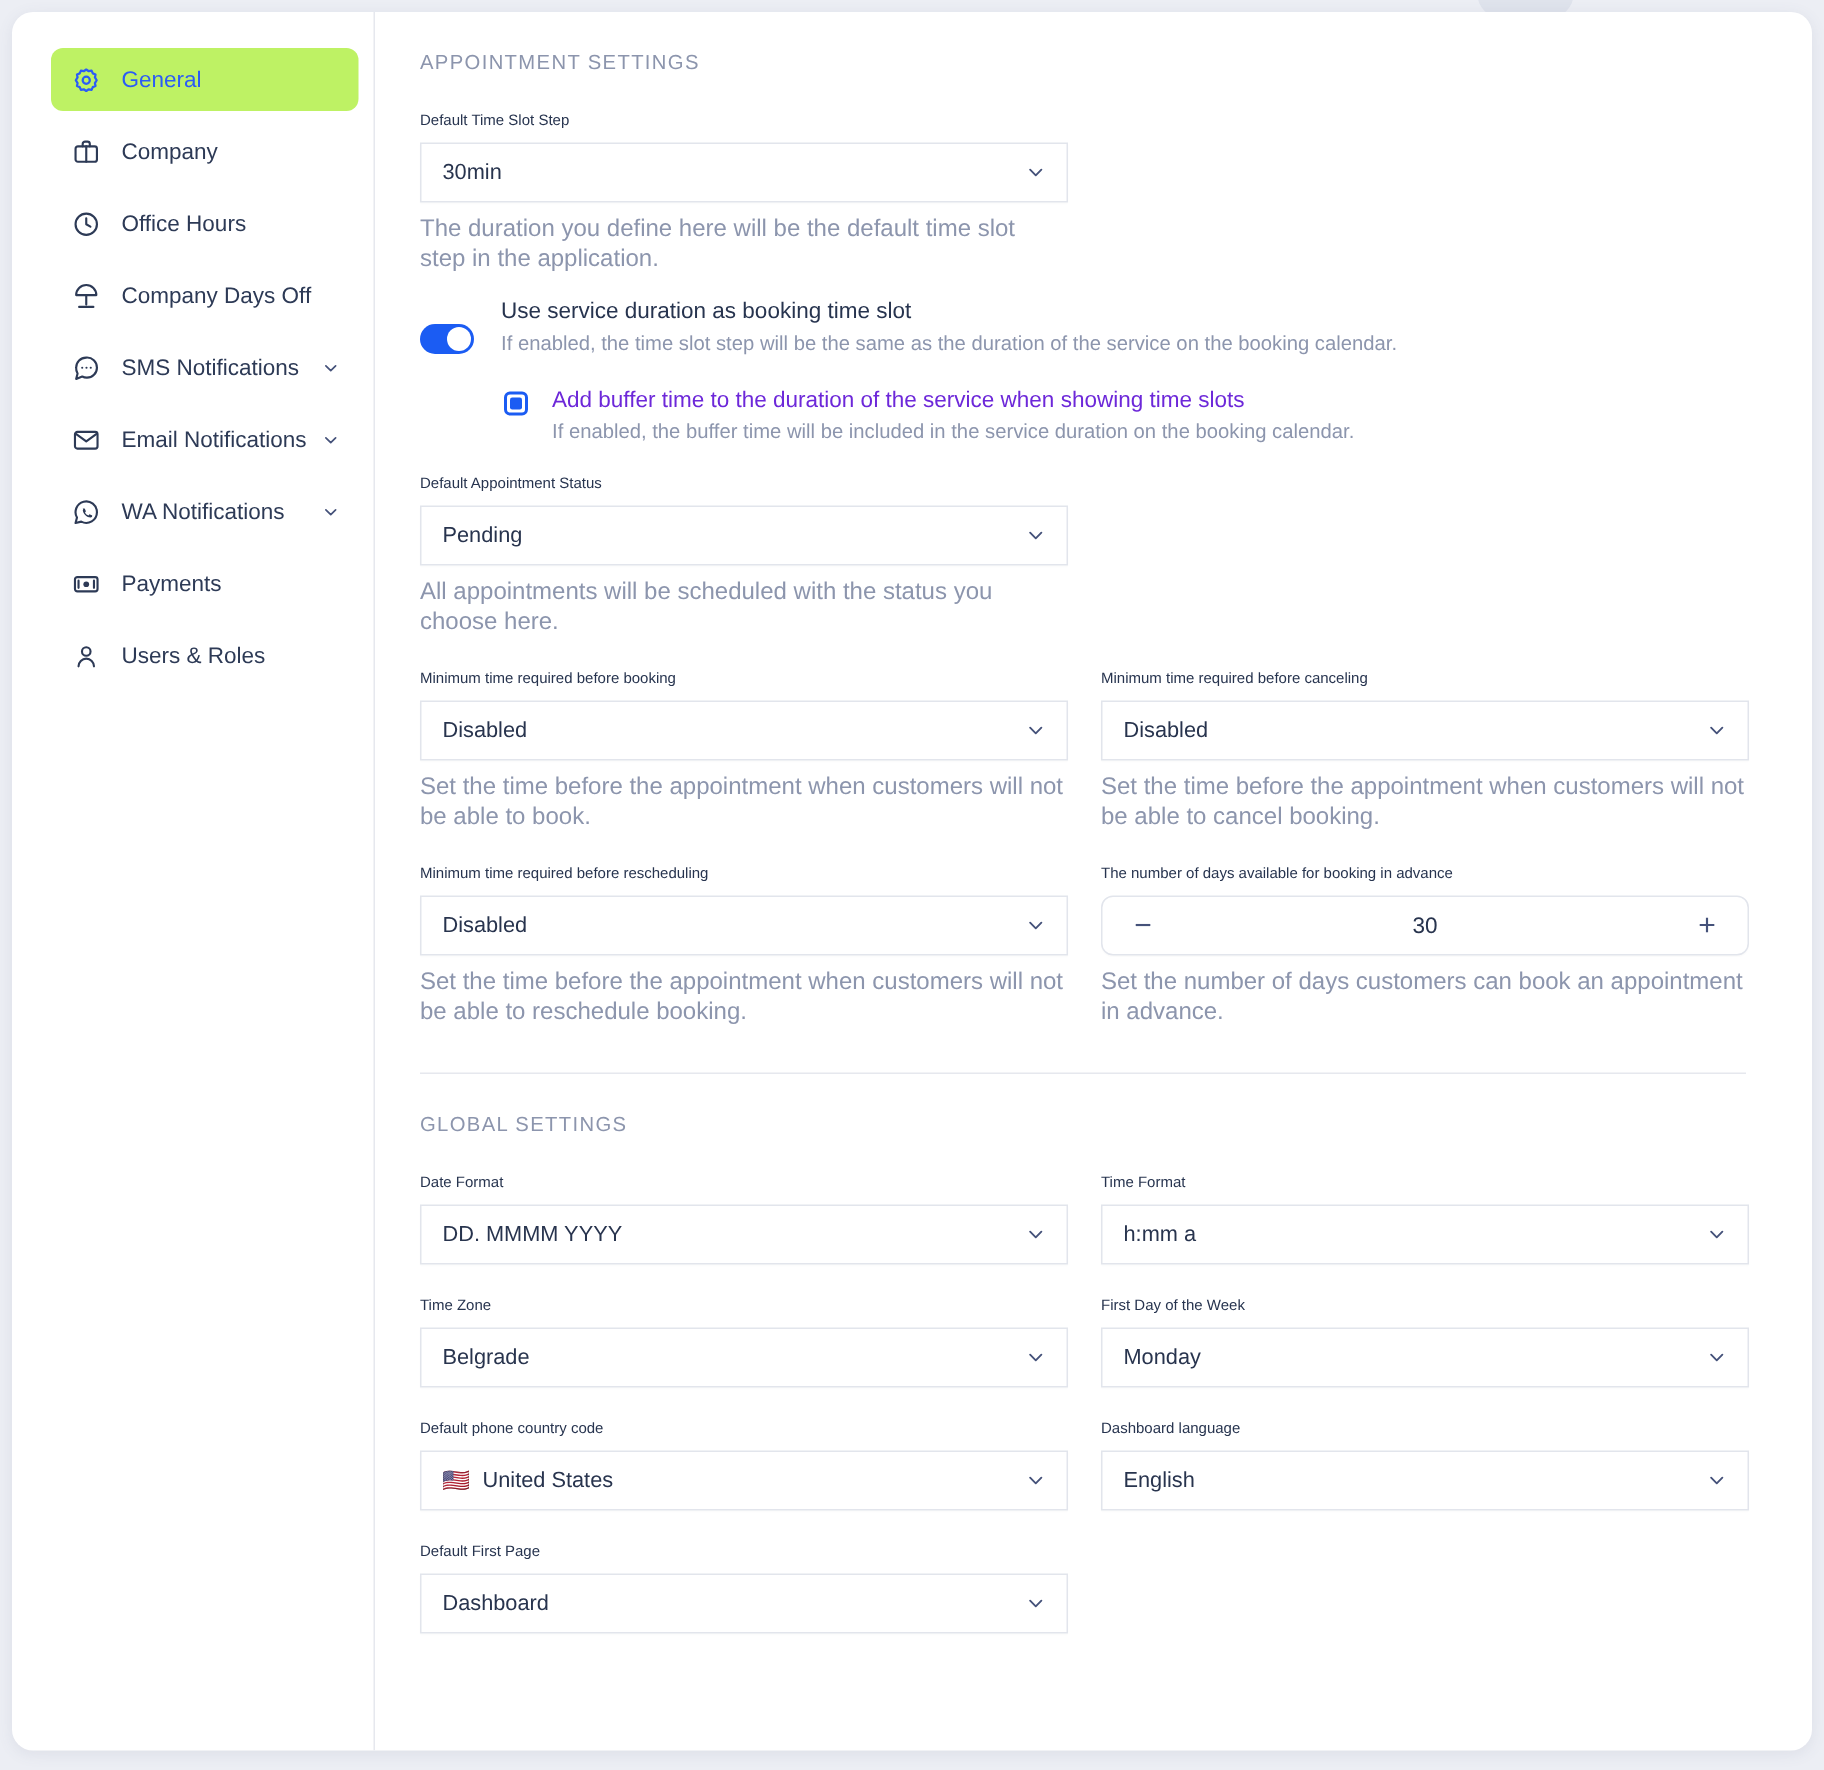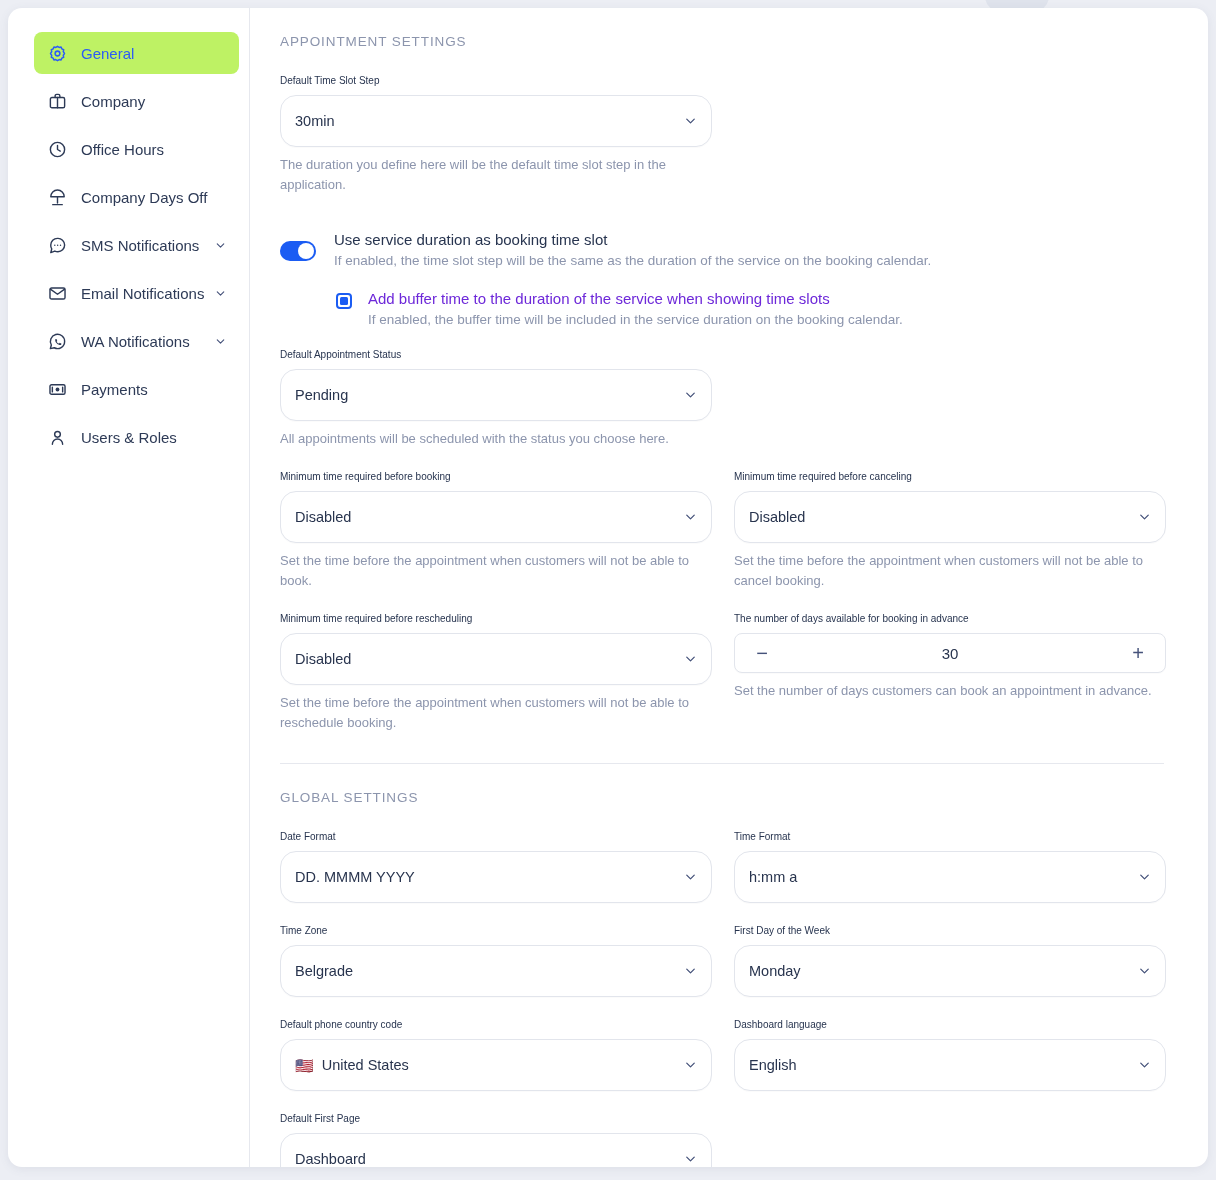--- a/index.html
+++ b/index.html
@@ -96,32 +96,32 @@
     width: 884px;
   }
 
   .field-label {
     font-size: 10px;
     color: #27344f;
     margin-bottom: 9px;
     font-weight: 400;
   }
   .helper {
-    font-size: 13px;
+    font-size: 16px;
     color: #8c95ad;
     line-height: 20px;
     margin-top: 8px;
     max-width: 420px;
   }
 
   .select {
     position: relative;
-    height: 52px;
+    height: 40px;
     border: 1px solid #e2e5ec;
-    border-radius: 16px;
+    border-radius: 0;
     background: #fff;
     display: flex;
     align-items: center;
     padding: 0 38px 0 14px;
     font-size: 14.5px;
     color: #28344e;
     cursor: pointer;
     box-shadow: 0 1px 1px rgba(16,24,40,0.02);
   }
   .select .chev {
@@ -129,21 +129,21 @@
     right: 13px; top: 50%;
     transform: translateY(-50%);
     color: #45527a;
     display: flex;
   }
   .select .flag { margin-right: 8px; font-size: 15px; line-height: 1; }
 
   .w-narrow { width: 432px; }
 
   
-  .toggle-row { display: flex; align-items: center; margin-top: 36px; }
+  .toggle-row { display: flex; align-items: flex-end; margin-top: 16px; }
   .toggle {
     width: 36px; height: 20px;
     border-radius: 10px;
     background: #1b5cf3;
     position: relative;
     flex: 0 0 36px;
     margin-top: 2px;
     cursor: pointer;
   }
   .toggle .knob {

